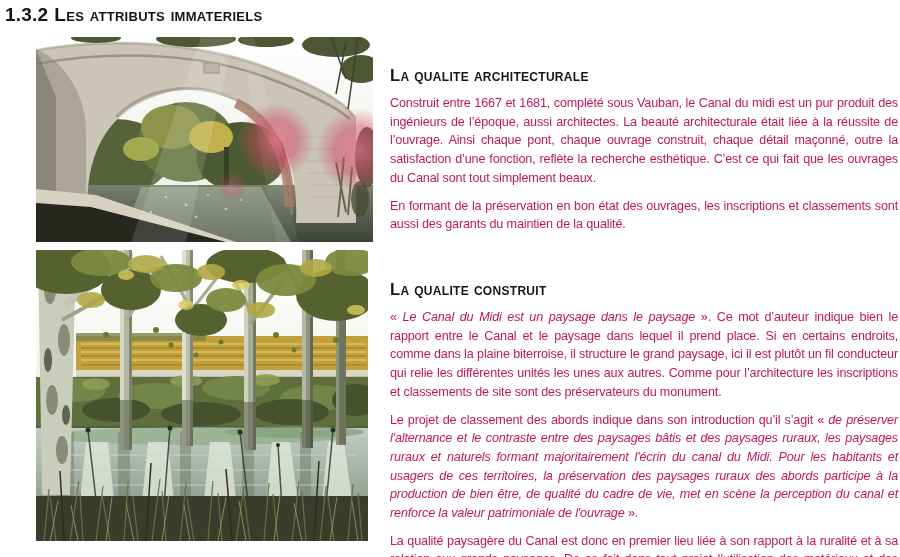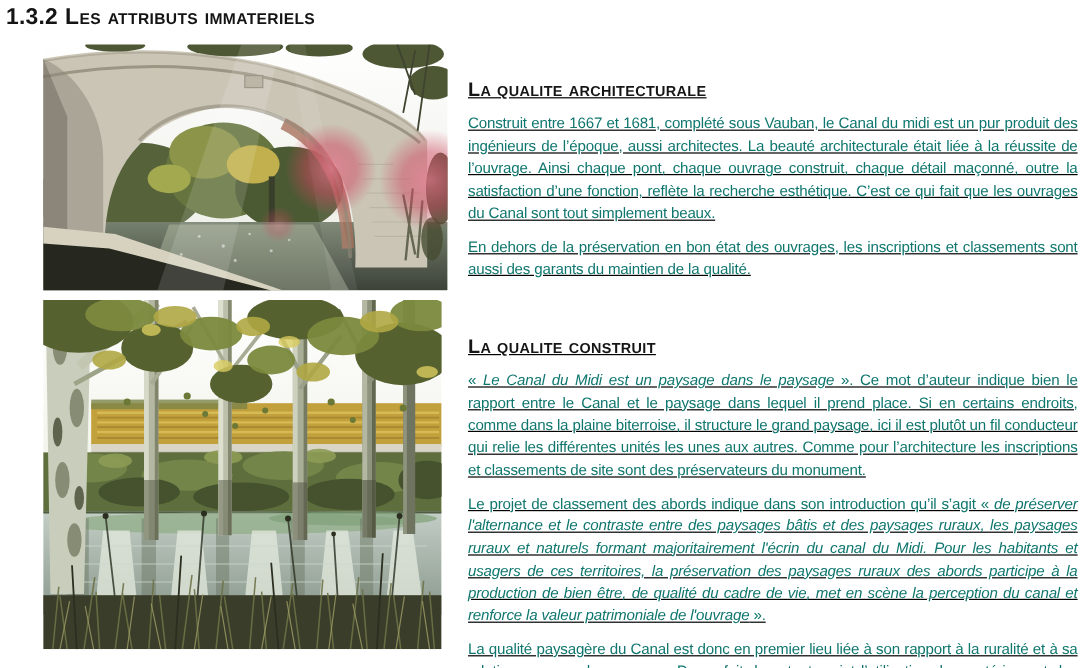--- a/index.html
+++ b/index.html
@@ -16,33 +16,33 @@
     font-size:19px;font-weight:bold;color:#141414;letter-spacing:.2px;
     white-space:nowrap;
   }
   h1 .t-num{margin-right:6px;}
   h1 .t-sc{font-variant:small-caps;letter-spacing:.3px;}
 
   figure.photo{position:absolute;margin:0;padding:0;line-height:0;}
   .photo-bridge{left:36px;top:37px;width:337px;height:205px;}
   .photo-trees{left:36px;top:250px;width:332px;height:291px;}
 
-  section.text-section{position:absolute;width:508px;left:390px;text-decoration:underline;}
+  section.text-section{position:absolute;width:508px;left:390px;}
   #sec-archi{top:66px;}
   #sec-paysage{top:280px;}
 
   h2.sec-heading{
     margin:0 0 9px 0;
     font-size:16.5px;font-weight:bold;color:#161616;
     font-variant:small-caps;letter-spacing:.3px;white-space:nowrap;
   }
   p.body-para{
     margin:0 0 9px 0;
     font-size:12.6px;line-height:18.7px;letter-spacing:-.15px;
-    color:#0f766e;text-align:justify;
+    color:#be185d;text-align:justify;
   }
   p.body-para .it{font-style:italic;}
 </style>
 </head>
 <body>
 
 <div class="page">
 
   <h1 class="doc-title"><span class="t-num">1.3.2</span><span class="t-sc">Les attributs immateriels</span></h1>
 
@@ -295,21 +295,21 @@
       <rect x="0" y="246" width="332" height="45" fill="#3a3d2a"></rect>
       <path d="M8,291 l5,-52 M20,291 l-6,-44 M34,291 l9,-60 M47,291 l-3,-48 M60,291 l7,-55 M74,291 l-8,-47 M88,291 l4,-58 M102,291 l-5,-45 M116,291 l8,-62 M130,291 l-4,-50 M144,291 l6,-57 M158,291 l-7,-44 M172,291 l5,-60 M186,291 l-4,-48 M200,291 l8,-55 M214,291 l-6,-46 M228,291 l5,-58 M242,291 l-5,-47 M256,291 l7,-60 M270,291 l-4,-50 M284,291 l6,-55 M298,291 l-6,-45 M312,291 l5,-57 M326,291 l-4,-48" stroke="#6d7146" stroke-width="1.3" fill="none" opacity=".9"></path>
       <path d="M14,291 l8,-40 M42,291 l-7,-36 M70,291 l6,-44 M98,291 l-8,-38 M126,291 l7,-46 M154,291 l-6,-36 M182,291 l8,-44 M210,291 l-7,-40 M238,291 l6,-46 M266,291 l-8,-38 M294,291 l7,-44 M322,291 l-6,-40" stroke="#9a9a63" stroke-width="1" fill="none" opacity=".85"></path>
       <path d="M28,291 l-4,-70 M110,291 l5,-78 M196,291 l-6,-72 M278,291 l5,-80" stroke="#2c2f20" stroke-width="1.5" fill="none"></path>
     </svg>
   </figure>
 
   <section class="text-section" id="sec-archi">
     <h2 class="sec-heading">La qualite architecturale</h2>
     <p class="body-para"><span>Construit entre 1667 et 1681, complété sous Vauban, le Canal du midi est un pur produit des ingénieurs de l’époque, aussi architectes. La beauté architecturale était liée à la réussite de l’ouvrage. Ainsi chaque pont, chaque ouvrage construit, chaque détail maçonné, outre la satisfaction d’une fonction, reflète la recherche esthétique. C’est ce qui fait que les ouvrages du Canal sont tout simplement beaux.</span></p>
-    <p class="body-para"><span>En dehors de la préservation en bon état des ouvrages, les inscriptions et classements sont aussi des garants du maintien de la qualité.</span></p>
+    <p class="body-para"><span>En formant de la préservation en bon état des ouvrages, les inscriptions et classements sont aussi des garants du maintien de la qualité.</span></p>
   </section>
 
   <section class="text-section" id="sec-paysage">
     <h2 class="sec-heading">La qualite construit</h2>
     <p class="body-para"><span>« </span><span class="it">Le Canal du Midi est un paysage dans le paysage</span><span> ». Ce mot d’auteur indique bien le rapport entre le Canal et le paysage dans lequel il prend place. Si en certains endroits, comme dans la plaine biterroise, il structure le grand paysage, ici il est plutôt un fil conducteur qui relie les différentes unités les unes aux autres. Comme pour l’architecture les inscriptions et classements de site sont des préservateurs du monument.</span></p>
     <p class="body-para"><span>Le projet de classement des abords indique dans son introduction qu’il s’agit « </span><span class="it">de préserver l'alternance et le contraste entre des paysages bâtis et des paysages ruraux, les paysages ruraux et naturels formant majoritairement l'écrin du canal du Midi. Pour les habitants et usagers de ces territoires, la préservation des paysages ruraux des abords participe à la production de bien être, de qualité du cadre de vie, met en scène la perception du canal et renforce la valeur patrimoniale de l'ouvrage</span><span> ».</span></p>
     <p class="body-para"><span>La qualité paysagère du Canal est donc en premier lieu liée à son rapport à la ruralité et à sa relation aux grands paysages. De ce fait dans tout projet l’utilisation des matériaux et des végétaux, médiateurs entre le projet et le monde naturel, prendra une grande importance.</span></p>
   </section>
 
 </div>

